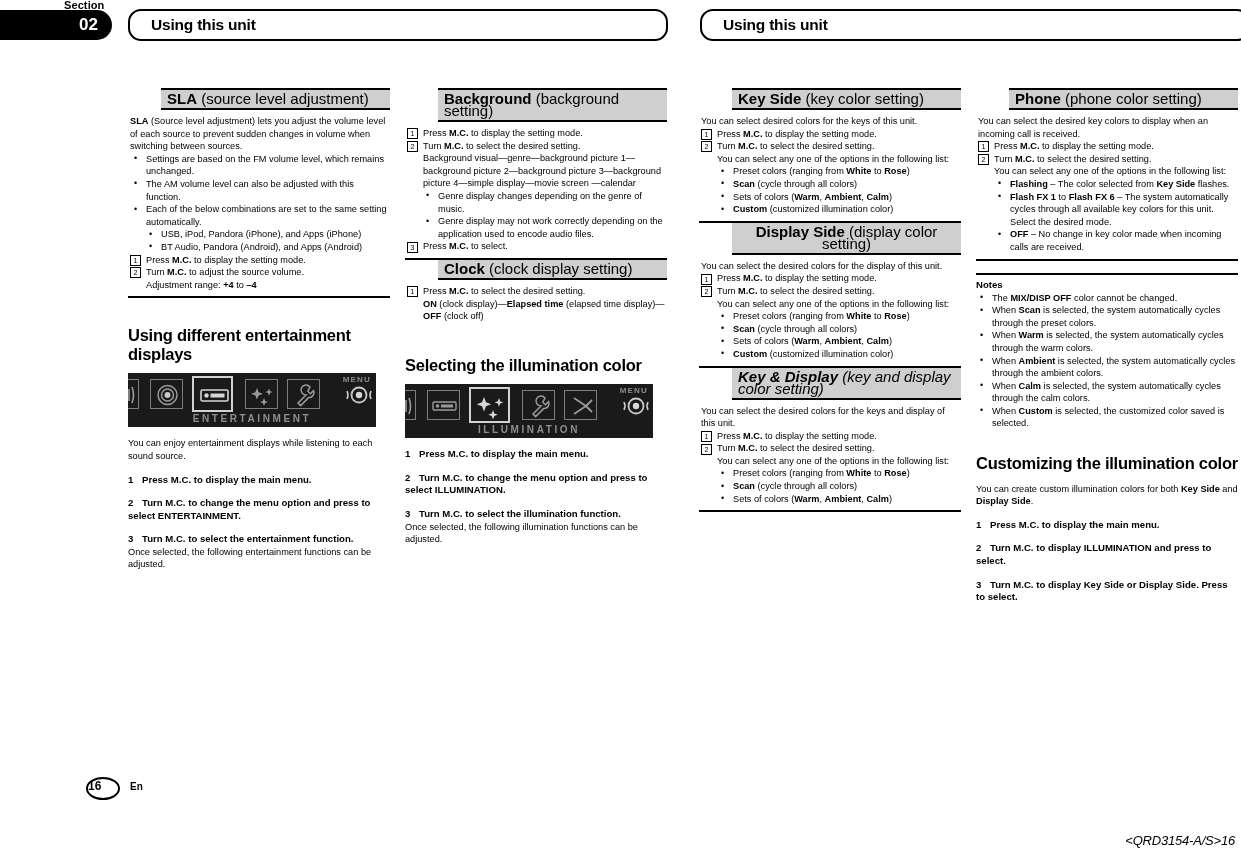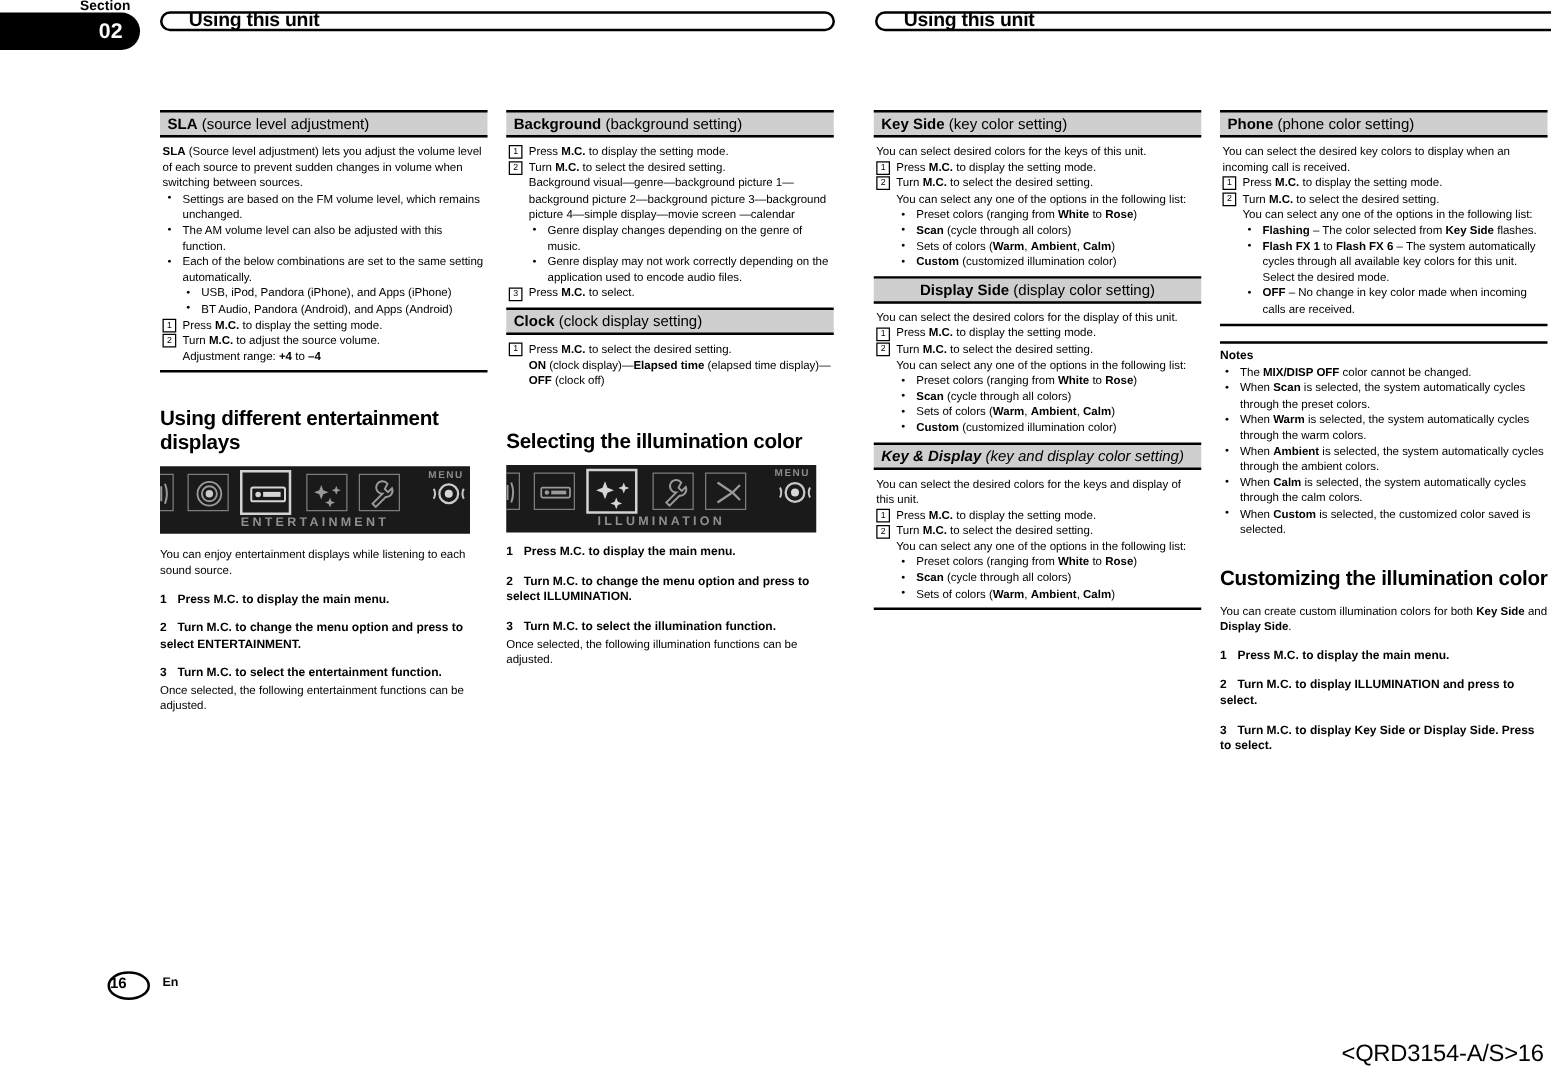--- a/index.html
+++ b/index.html
@@ -37,21 +37,21 @@
   .section-word {
     position: absolute;
     left: 64px; top: -1px;
     font-size: 11px;
     font-weight: bold;
     color: #000;
     letter-spacing: .1px;
   }
   .title-pill {
     position: absolute;
-    height: 16px;
+    height: 32px;
     border: 2px solid #000;
     border-radius: 13px;
     background: #fff;
     box-sizing: border-box;
   }
   .title-pill .t {
     position: absolute;
     left: 21px; top: 50%;
     transform: translateY(-50%);
     font-size: 15.5px;
@@ -75,22 +75,23 @@
   #col3 { left: 699px; }
   #col4 { left: 976px; }
 
   
   .setblock { margin-bottom: 0; }
   .setbar {
     background: #cfcfcf;
     border-top: 2.2px solid #000;
     border-bottom: 2.2px solid #000;
     padding: 3px 6px 3px 6px;
-    font-size: 12px;
+    font-size: 15px;
     line-height: 12px;
+    margin-left: 33px;
   }
   .setbar b { font-weight: bold; }
   .setbody {
     padding: 5px 2px 5px 2px;
     border-bottom: 2.2px solid #000;
   }
   .setbody.nobot { border-bottom: none; }
 
   p { margin: 0; }
   b { font-weight: bold; }
@@ -244,22 +245,23 @@
   }
   .lang {
     position: absolute;
     left: 130px; top: 781px;
     font-size: 10px;
     font-weight: bold;
   }
   .docid {
     position: absolute;
     right: 6px; top: 833px;
-    font-size: 19px;
+    font-size: 13px;
     letter-spacing: -0.2px;
+    font-style: italic;
   }
 </style>
 </head>
 <body>
 
 <div class="section-badge">
   <span class="num">02</span>
 </div>
 <div class="section-word">Section</div>
 

